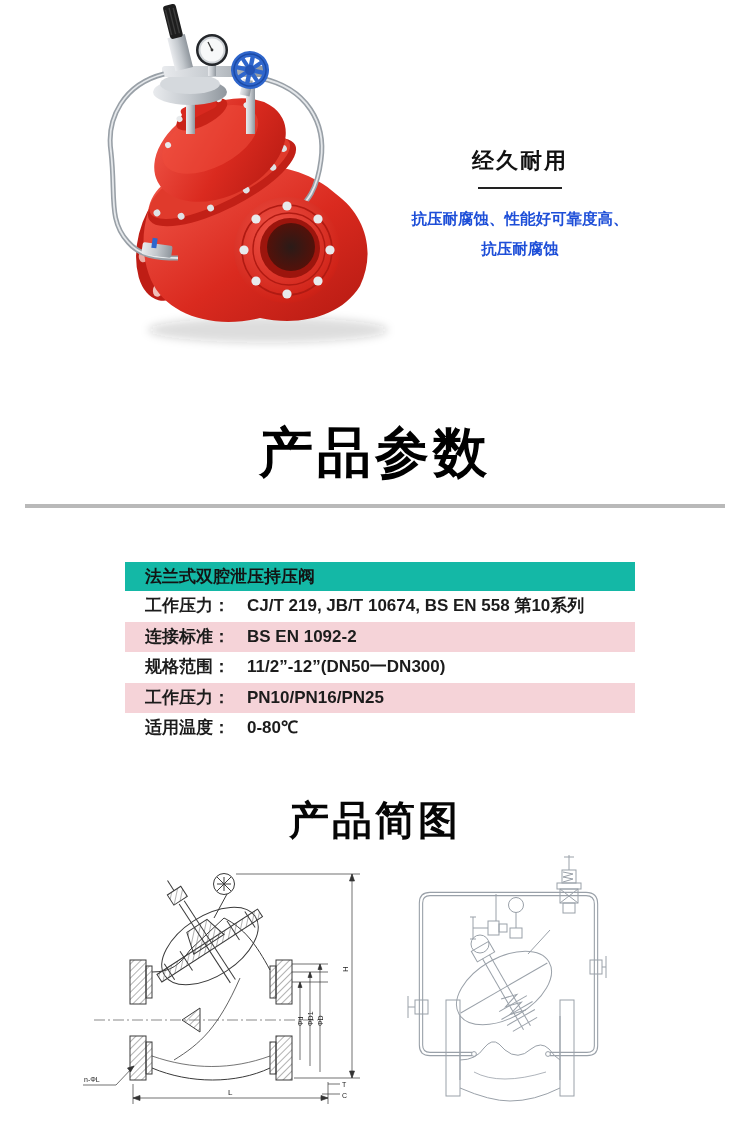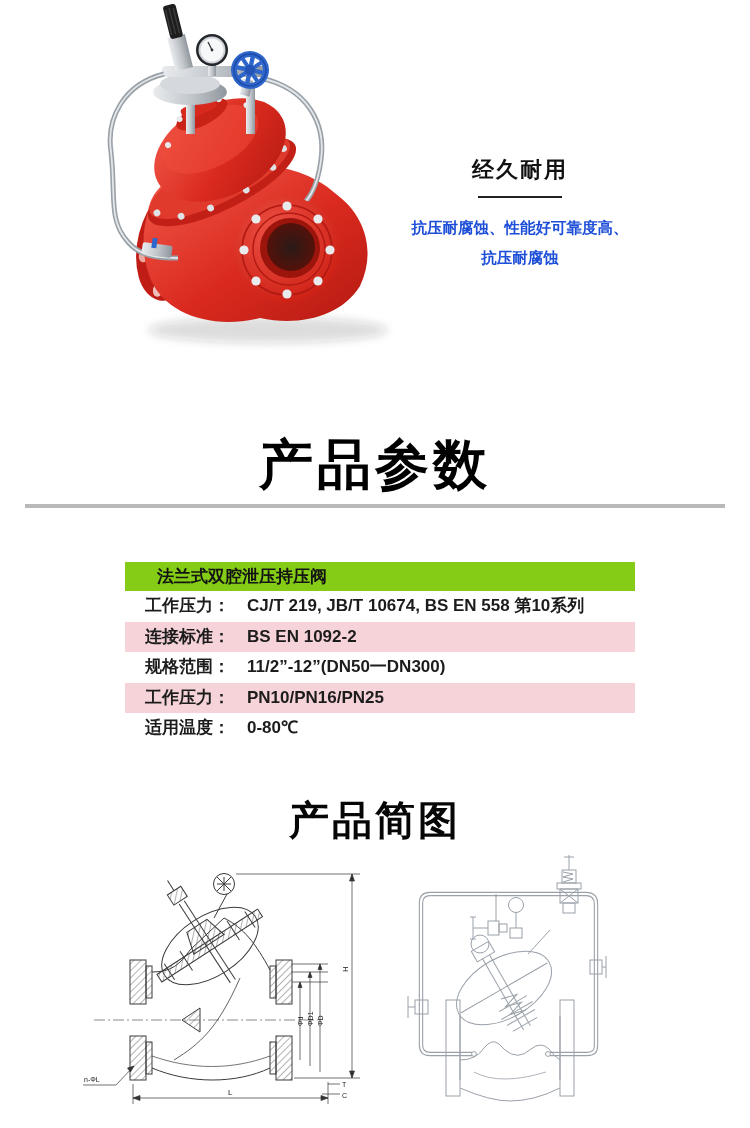--- a/index.html
+++ b/index.html
@@ -1,32 +1,32 @@
 <!DOCTYPE html>
 <html><head>
 <meta charset="utf-8">
 <style>
   html,body { margin:0; padding:0; background:#ffffff; }
   body { font-family:"Liberation Sans", sans-serif; color:#1a1a1a; }
   .page { position:relative; width:750px; height:1128px; margin:0 auto; background:#ffffff; overflow:hidden; }
 
   
   .photo-svg { position:absolute; left:90px; top:0; width:335px; height:350px; }
-  .feature { position:absolute; left:398px; top:146px; width:244px; text-align:center;margin-top:9px; }
+  .feature { position:absolute; left:398px; top:146px; width:244px; text-align:center; }
   .feature-title { font-size:22px; font-weight:700; letter-spacing:2px; color:#111; }
   .feature-rule { width:84px; height:0; border-top:2px solid #222; margin:11px auto 15px auto; }
   .feature-desc { font-size:15.5px; font-weight:600; line-height:30px; color:#1d4ed8; }
 
   
   .params-title { position:absolute; top:417px; left:0; width:100%; text-align:center;
-                  font-size:54px; font-weight:800; letter-spacing:4px; color:#000;margin-top:12px; }
+                  font-size:54px; font-weight:800; letter-spacing:4px; color:#000; }
   .divider { position:absolute; top:504px; left:25px; width:700px; height:4px; background:#b9b9b9; }
 
   .ptable { position:absolute; top:562px; left:125px; width:510px; font-size:17px; color:#1c1c1c; }
-  .ptable-header { height:29px; line-height:29px; background:#84cc16; padding-left:32px;
+  .ptable-header { height:29px; line-height:29px; background:#14b8a6; padding-left:20px;
                    font-weight:700; color:#131313; }
   .prow { display:flex; height:30.5px; line-height:30.5px; padding-left:20px; font-weight:600; }
   .prow:nth-child(even) { background:#f5d3d8; }
   .prow .plabel { width:102px; flex-shrink:0; }
   .prow .pvalue { white-space:nowrap; }
 
   
   .diagram-title { position:absolute; top:793px; left:0; width:100%; text-align:center;
                    font-size:40px; font-weight:700; letter-spacing:3px; color:#060606; }
   .draw-left  { position:absolute; left:78px;  top:860px; width:295px; height:255px; }

